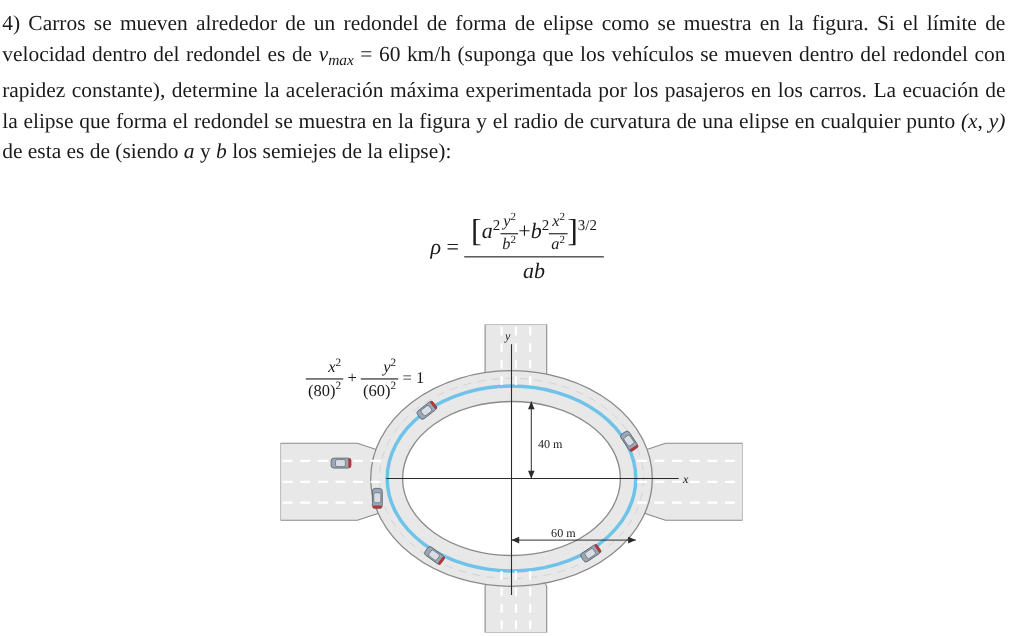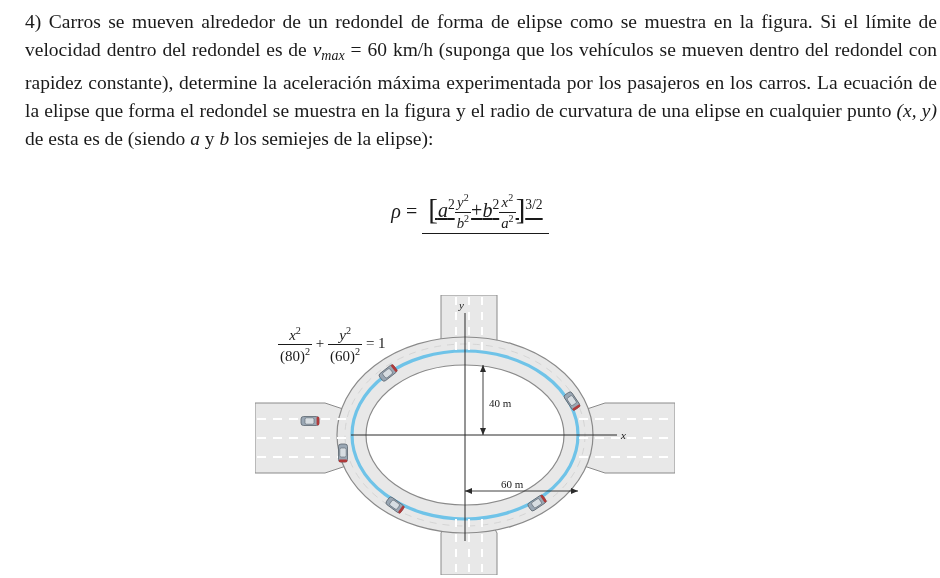--- a/index.html
+++ b/index.html
@@ -11,21 +11,21 @@
     width: 940px;
     height: 578px;
     position: relative;
     font-family: "Liberation Serif", serif;
     color: #1a1a1a;
     overflow: hidden;
   }
 
   #problem-text {
     position: absolute;
-    left: 25px;
+    left: 2px;
     top: 8px;
     width: 912px;
     font-size: 19.5px;
     line-height: 28px;
     text-align: justify;
     text-justify: inter-word;
   }
   #problem-text .it { font-style: italic; }
   .sub { font-size: 0.72em; vertical-align: -0.3em; font-style: italic; }
 
@@ -40,30 +40,29 @@
   }
   .frac {
     display: inline-block;
     vertical-align: middle;
     text-align: center;
   }
   .frac > .num {
     display: block;
     padding: 0 6px 2px 6px;
     border-bottom: 1.2px solid #1a1a1a;
-    text-decoration: underline;
   }
   .frac > .den {
     display: block;
     padding: 2px 6px 0 6px;
   }
   .smallfrac {
     display: inline-block;
     vertical-align: middle;
-    text-align: center;
+    text-align: right;
     font-size: 0.74em;
     line-height: 1.08;
   }
   .smallfrac > .num {
     display: block;
     border-bottom: 1px solid #1a1a1a;
     padding: 0 2px 1px 2px;
   }
   .smallfrac > .den {
     display: block;
@@ -96,20 +95,21 @@
   <span>Carros se mueven alrededor de un redondel de forma de elipse como se muestra en la figura. Si el límite de velocidad dentro del redondel es de </span><span class="it">v</span><span class="sub">max</span><span> = 60 km/h (suponga que los vehículos se mueven dentro del redondel con rapidez constante), determine la aceleración máxima experimentada por los pasajeros en los carros. La ecuación de la elipse que forma el redondel se muestra en la figura y el radio de curvatura de una elipse en cualquier punto </span><span class="it">(x, y)</span><span> de esta es de (siendo </span><span class="it">a</span><span> y </span><span class="it">b</span><span> los semiejes de la elipse):</span>
 </div>
 
 <div id="formula-block">
   <span class="italic">ρ</span>
   <span>=</span>
   <span class="frac">
     <span class="num">
       <span class="brk">[</span><span class="italic">a</span><span class="sup">2</span><span class="smallfrac"><span class="num"><span class="italic">y</span><span class="sup">2</span></span><span class="den"><span class="italic">b</span><span class="sup">2</span></span></span><span>+</span><span class="italic">b</span><span class="sup">2</span><span class="smallfrac"><span class="num"><span class="italic">x</span><span class="sup">2</span></span><span class="den"><span class="italic">a</span><span class="sup">2</span></span></span><span class="brk">]</span><span class="sup">3/2</span>
     </span>
+    <span class="den italic">ab</span>
   </span>
 </div>
 
 <div id="ellipse-eq">
   <span class="smallfrac" style="font-size:1em">
     <span class="num"><span class="italic">x</span><span class="sup">2</span></span>
     <span class="den"><span>(80)</span><span class="sup">2</span></span>
   </span>
   <span>+</span>
   <span class="smallfrac" style="font-size:1em">

